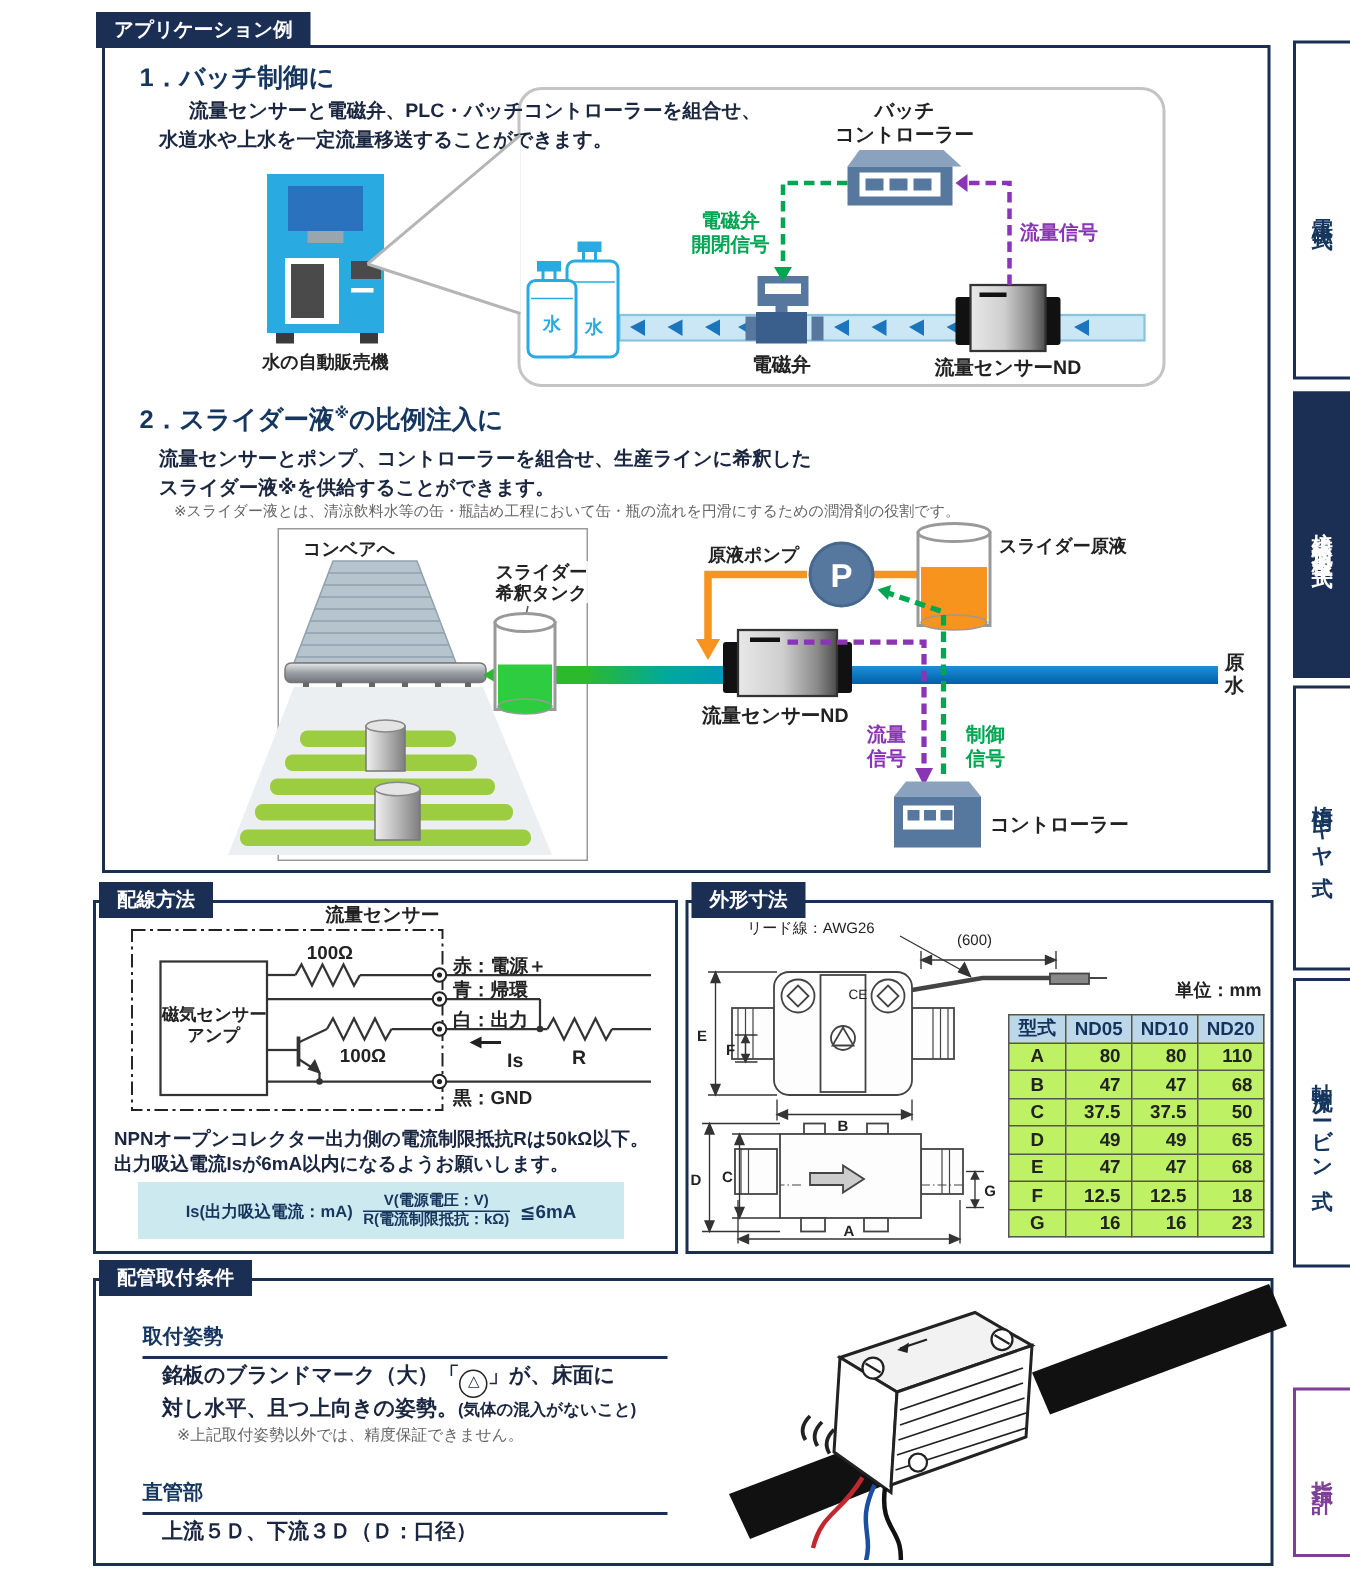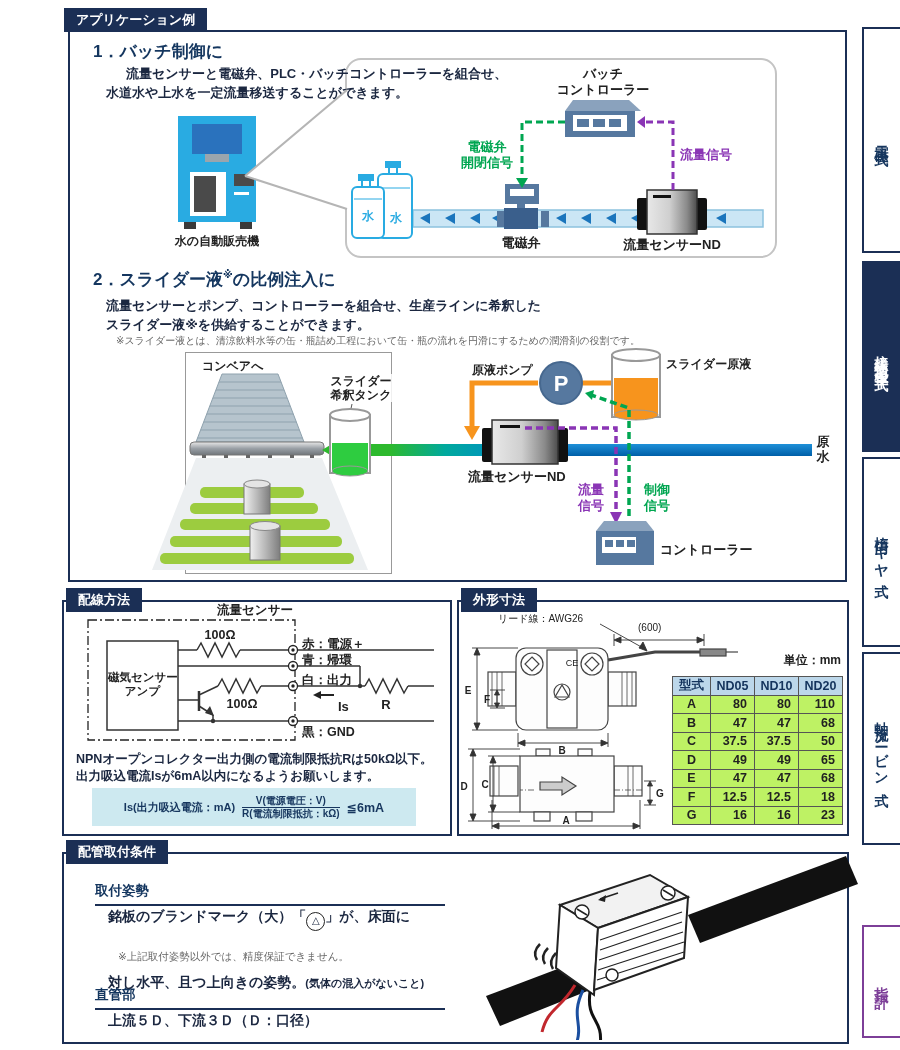--- a/index.html
+++ b/index.html
@@ -545,21 +545,21 @@
   </tbody>
     </table>
 
   <div class="abs frame" style="left:62px;top:852px;width:783px;height:188px;"></div>
   <div class="abs tab-label" style="left:66px;top:840px;">配管取付条件</div>
 
   <div class="abs subhead" style="left:95px;top:882px;width:350px;">取付姿勢</div>
   <div class="abs mline" style="left:108px;top:908px;">
     <span>銘板のブランドマーク（大）「</span><span class="brandmark">△</span><span>」が、床面に</span>
   </div>
-  <div class="abs mline" style="left:108px;top:930px;margin-top:44px;">
+  <div class="abs mline" style="left:108px;top:930px;">
     <span>対し水平、且つ上向きの姿勢。</span><span class="small-paren">(気体の混入がないこと)</span>
   </div>
   <div class="abs fnote" style="left:118px;top:950px;font-size:10.5px;">※上記取付姿勢以外では、精度保証できません。</div>
   <div class="abs subhead" style="left:95px;top:986px;width:350px;">直管部</div>
   <div class="abs mline" style="left:108px;top:1012px;">上流５Ｄ、下流３Ｄ（Ｄ：口径）</div>
 
   <svg class="layer" style="left:470px;top:850px;" width="392" height="190" viewBox="470 850 392 190">
     <polygon points="688,915 846,856 858,884 700,943" fill="#111"></polygon>
     <polygon points="486,996 576,962 590,990 500,1026" fill="#111"></polygon>
     <g stroke="#222" stroke-width="2" fill="#fff">

